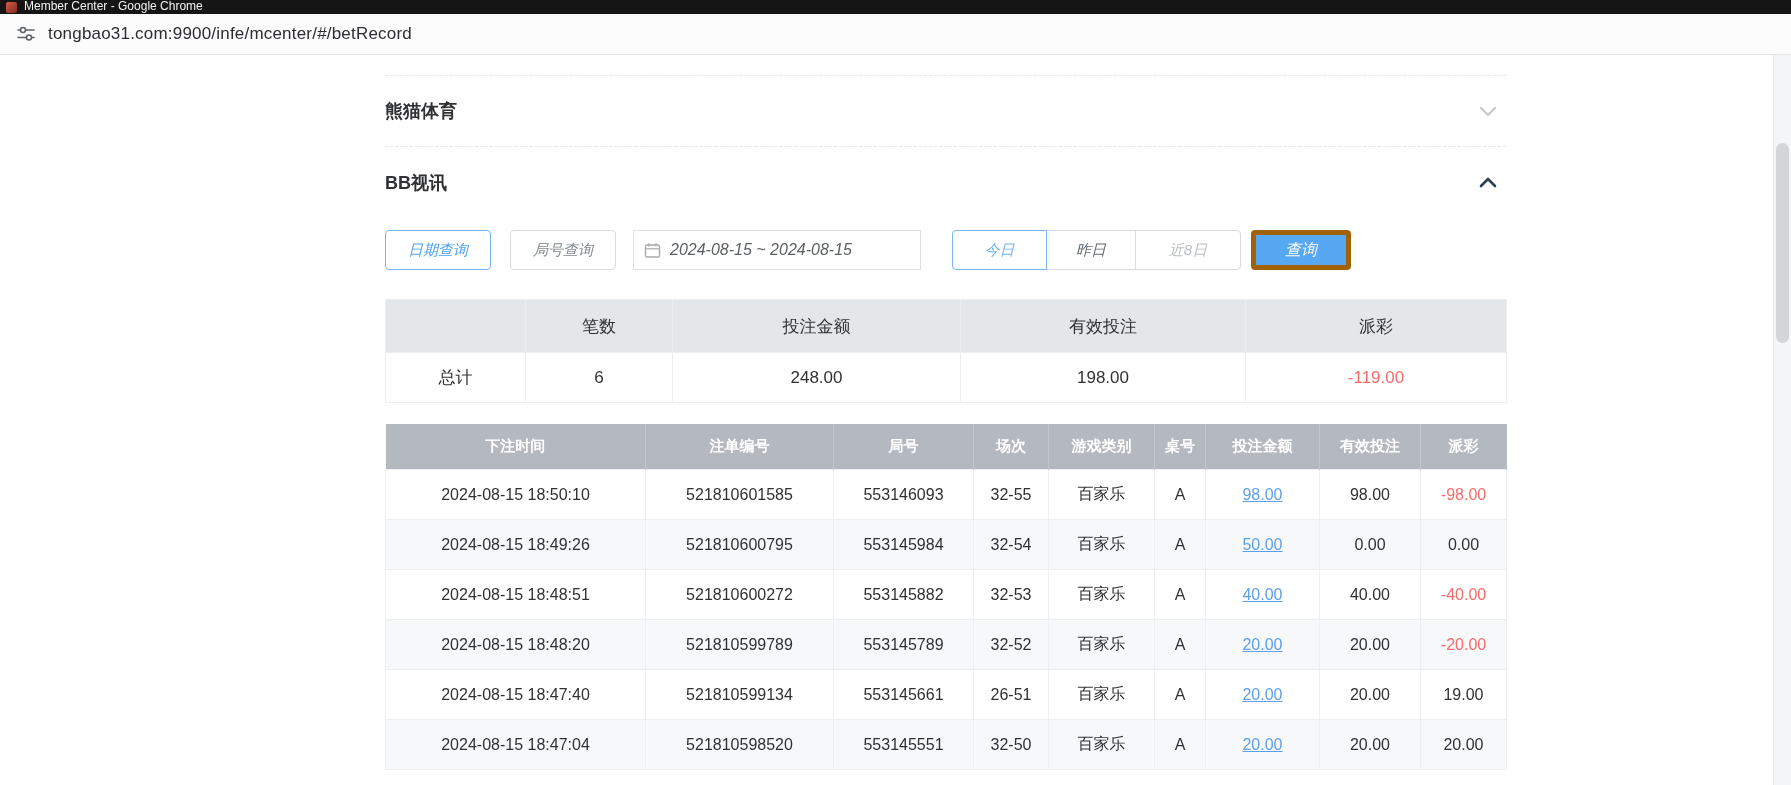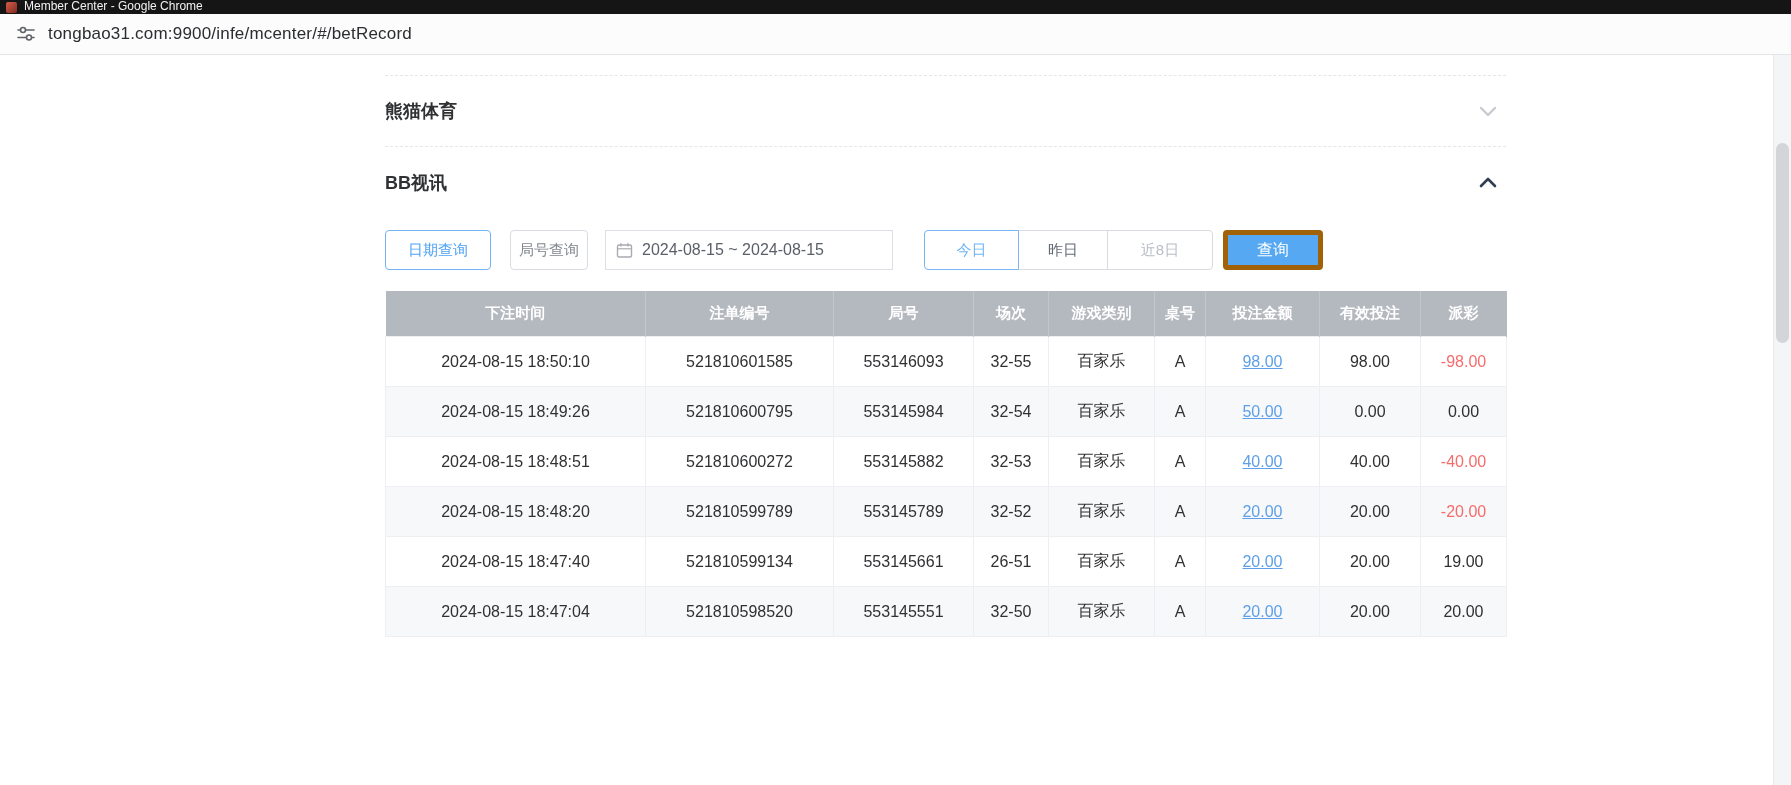--- a/index.html
+++ b/index.html
@@ -16,24 +16,24 @@
 
   
   .content{position:absolute;left:385px;top:55px;width:1121px;}
   .dashed{border-top:1px dashed #e3e6eb;height:0;}
   .div1{margin-top:20px;}
   .section-header{height:70px;display:flex;align-items:center;justify-content:space-between;cursor:pointer;padding-right:6px;box-sizing:border-box;}
   .section-header.h2{height:72px;}
   .section-title{font-size:18px;font-weight:bold;color:#303133;}
 
   
-  .filter-row{margin-top:11px;height:40px;display:flex;align-items:center;}
+  .filter-row{margin-top:11px;height:40px;display:flex;align-items:center;font-style:italic;}
   .btn{box-sizing:border-box;height:40px;border-radius:4px;background:#fff;font-size:15px;display:flex;align-items:center;justify-content:center;cursor:pointer;}
   .btn-date-query{border:1px solid #74b4f3;color:#4fa2f3;padding:0 22px;}
-  .btn-round-query{border:1px solid #d9dce3;color:#82878f;padding:0 8px;margin-left:19px;}
+  .btn-round-query{border:1px solid #d9dce3;color:#82878f;padding:0 22px;margin-left:19px;}
   .date-input{box-sizing:border-box;margin-left:17px;width:288px;height:40px;border:1px solid #dcdfe6;border-radius:0;background:#fff;display:flex;align-items:center;padding-left:10px;cursor:pointer;}
   .date-input .cal{margin-right:9px;display:block;}
   .date-input .val{font-size:16px;color:#5b6068;}
   .btn-group{display:flex;margin-left:17px;padding-left:14px;}
   .btn-group .btn{border-radius:0;border:1px solid #d8dbe0;}
   .btn-group .btn + .btn{margin-left:-1px;}
   .btn-today{width:95px;border:1px solid #79b6f3 !important;color:#6fb4f5;border-radius:4px 0 0 4px !important;position:relative;z-index:2;}
   .btn-yesterday{width:90px;color:#636973;}
   .btn-last8{width:106px;color:#b8bdc6;border-radius:0 4px 4px 0 !important;}
   .btn-search{margin-left:10px;width:100px;background:#56a8f2;border:5px solid #a16207;color:#fff;font-size:16px;}
@@ -125,20 +125,45 @@
         </div>
         <div class="btn btn-last8">
           <span>近8日</span>
         </div>
       </div>
       <div class="btn btn-search">
         <span>查询</span>
       </div>
     </div>
 
+    <table class="summary-table">
+      <colgroup>
+          <col style="width:140px">
+          <col style="width:147px">
+          <col style="width:288px">
+          <col style="width:285px">
+          <col style="width:261px">
+        </colgroup>
+      <tbody>
+          <tr>
+        <th></th>
+        <th>笔数</th>
+        <th>投注金额</th>
+        <th>有效投注</th>
+        <th>派彩</th>
+      </tr>
+      <tr>
+        <td>总计</td>
+        <td>6</td>
+        <td>248.00</td>
+        <td>198.00</td>
+        <td class="neg">-119.00</td>
+      </tr>
+    </tbody>
+      </table>
 
     <table class="detail-table">
       <colgroup>
           <col style="width:260px">
           <col style="width:188px">
           <col style="width:140px">
           <col style="width:75px">
           <col style="width:106px">
           <col style="width:51px">
           <col style="width:114px">

